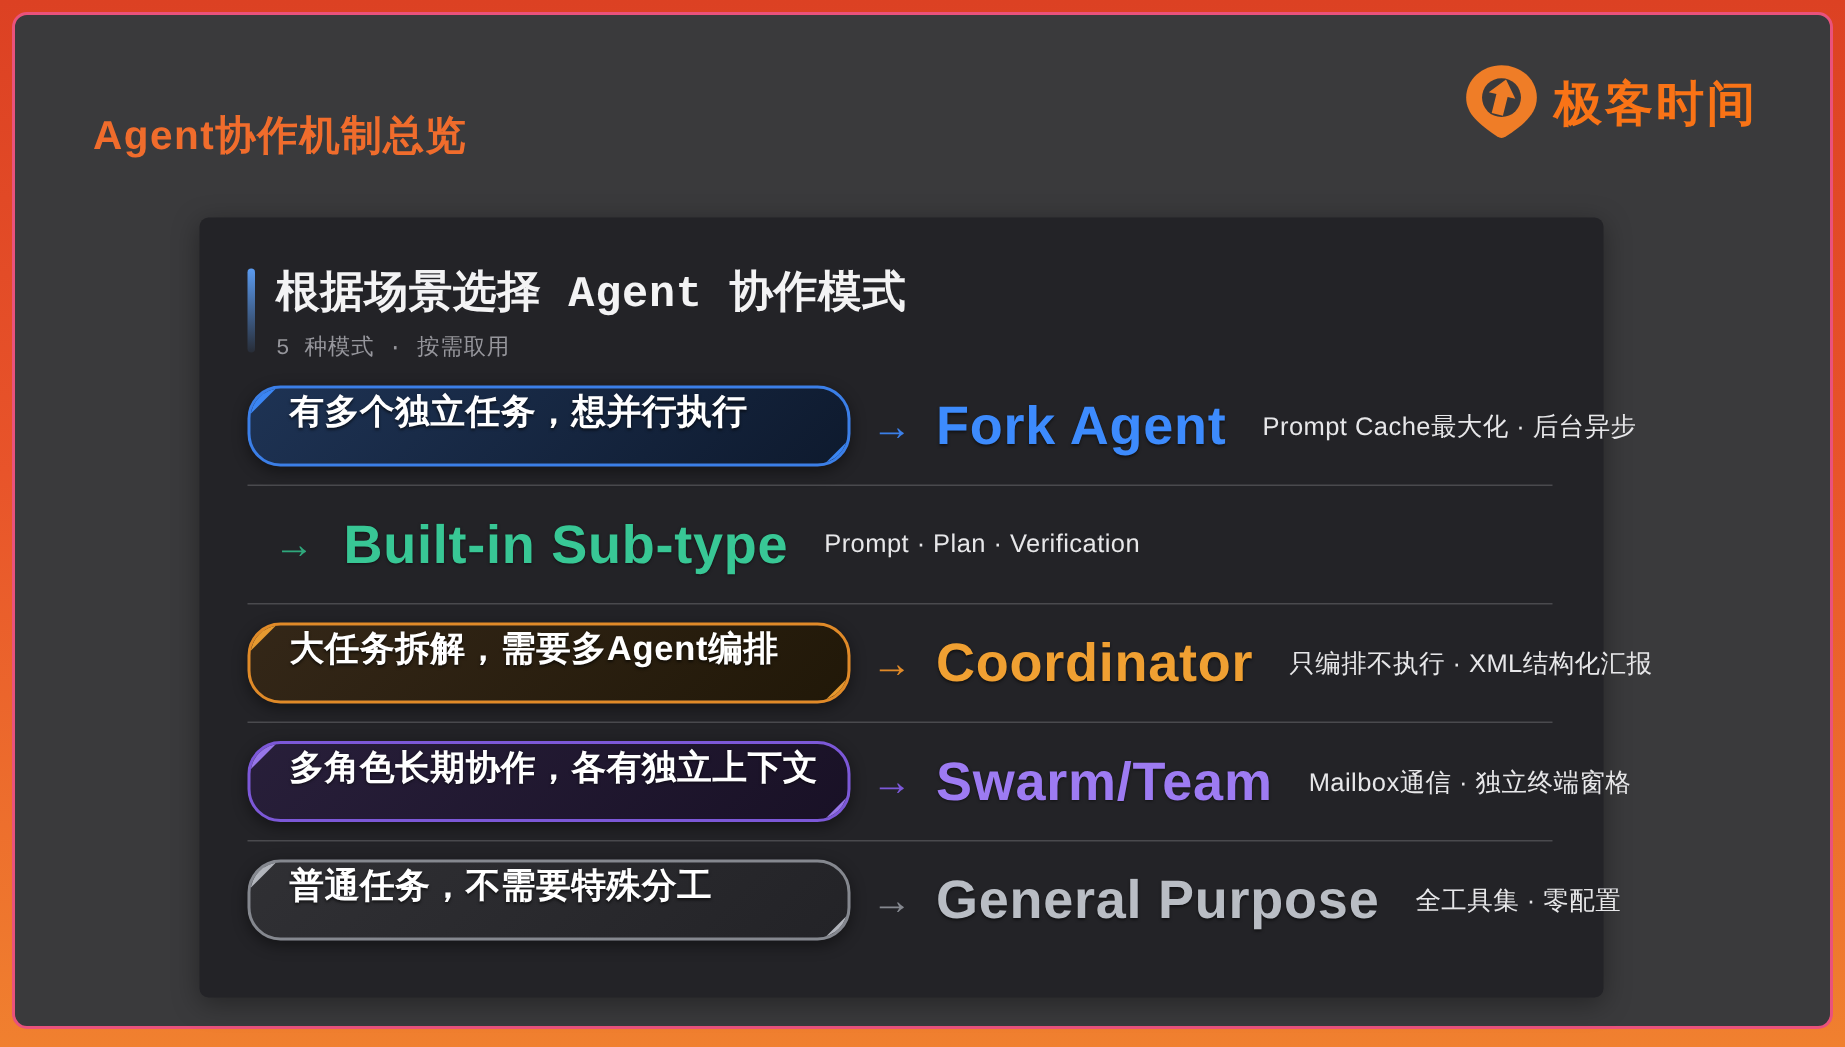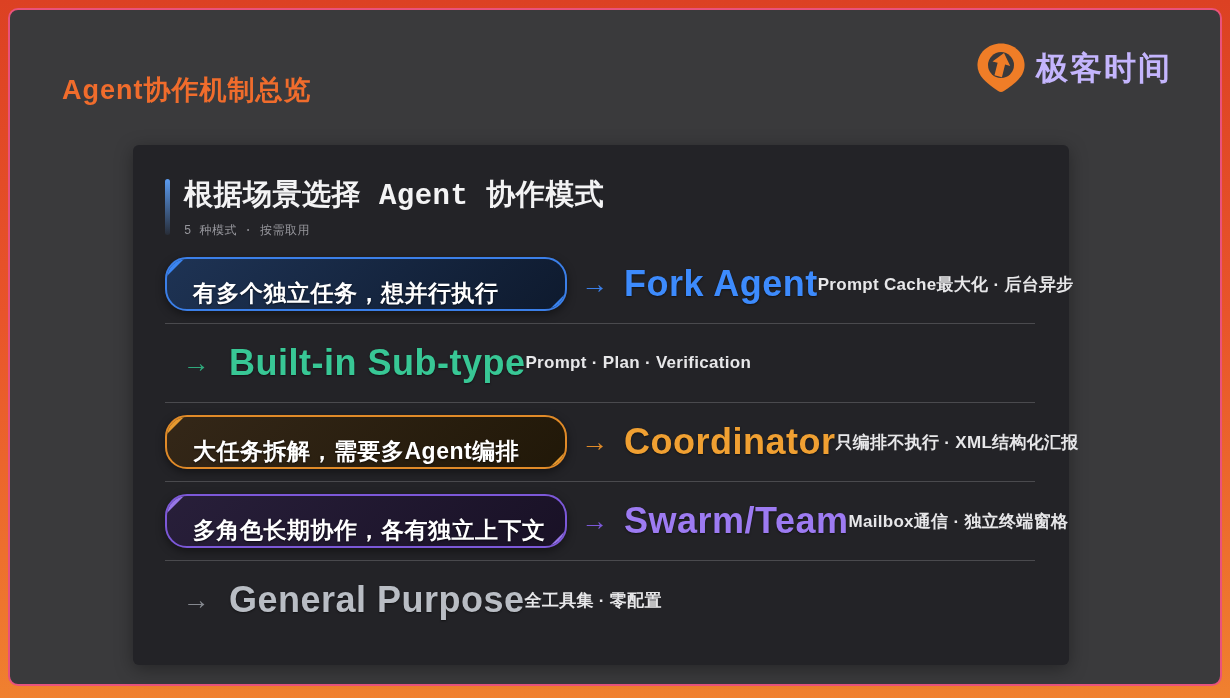--- a/index.html
+++ b/index.html
@@ -11,51 +11,51 @@
   html,body{width:1230px;height:698px;overflow:hidden;}
   body{font-family:"Liberation Sans","DejaVu Sans",sans-serif;}
   .frame{position:absolute;inset:0;width:1230px;height:698px;
     background:linear-gradient(180deg,var(--frame-top) 0%,var(--frame-mid) 45%,var(--frame-bottom) 100%);}
   .slide{position:absolute;left:8px;top:8px;right:8px;bottom:12px;
     background:var(--slide-bg);border:2px solid var(--frame-line);border-radius:10px;}
   
   .slide-title{position:absolute;left:52px;top:62px;font-size:27px;font-weight:700;
     color:var(--title-color);letter-spacing:1px;}
   .brand{position:absolute;right:48px;top:32px;display:flex;align-items:center;gap:10px;}
-  .brand-name{color:#c4b5fd;font-size:32px;font-weight:700;letter-spacing:2px;}
+  .brand-name{color:#f97316;font-size:32px;font-weight:700;letter-spacing:2px;}
   
   .card{position:absolute;left:123px;top:135px;width:936px;height:520px;
     background:var(--card-bg);border-radius:6px;box-shadow:0 4px 18px rgba(0,0,0,.35);}
   .card-header{position:absolute;left:32px;top:30px;display:flex;}
   .accent-bar{width:5px;height:56px;border-radius:3px;margin-top:4px;
     background:linear-gradient(180deg,#5b9bf0 0%,rgba(91,155,240,.08) 100%);}
   .header-texts{margin-left:14px;font-family:Liberation Mono, monospace;}
   .card-heading{color:#f3f3f4;font-size:29px;font-weight:700;letter-spacing:.5px;}
-  .card-subheading{color:#96969c;font-size:12px;margin-top:7px;letter-spacing:.5px;}
+  .card-subheading{color:#96969c;font-size:15px;margin-top:7px;letter-spacing:.5px;}
   
   .rows{position:absolute;left:32px;right:34px;top:112px;}
   .row{height:54px;display:flex;align-items:center;}
   .divider{height:1px;background:var(--divider);margin:12px 0;}
   .scenario-box{position:relative;width:402px;height:54px;flex:0 0 402px;
     border:2px solid var(--c);border-radius:22px;overflow:hidden;
     background:linear-gradient(135deg,var(--bg1) 0%,var(--bg2) 100%);
-    display:flex;align-items:flex-end;padding-left:26px;
+    display:flex;align-items:flex-start;padding-left:26px;
     box-shadow:0 3px 10px rgba(0,0,0,.45);}
   .scenario-text{color:#ffffff;font-size:23px;font-weight:700;letter-spacing:.5px;
     text-shadow:0 1px 2px rgba(0,0,0,.6);white-space:nowrap;}
   .corner{position:absolute;display:block;}
   .corner.tl{left:0;top:0;width:17px;height:17px;background:var(--t);
     clip-path:polygon(0 0,100% 0,0 100%);opacity:.95;}
   .corner.br{right:0;bottom:0;width:15px;height:15px;background:var(--t);
     clip-path:polygon(100% 0,100% 100%,0 100%);opacity:.95;}
   .arrow{margin-left:14px;width:34px;color:var(--c);font-size:27px;font-weight:700;
     text-align:center;line-height:1;}
   .mode{margin-left:16px;color:var(--t);font-size:36px;font-weight:800;
     letter-spacing:.5px;white-space:nowrap;text-shadow:0 1px 2px rgba(0,0,0,.5);}
-  .note{color:#e7e7e9;font-size:17px;font-weight:700;
+  .note{margin-left:24px;color:#e7e7e9;font-size:17px;font-weight:400;
     white-space:nowrap;letter-spacing:.3px;}
 </style>
 </head>
 <body>
 
 <div class="frame">
   <div class="slide">
 
     <div class="slide-title">Agent协作机制总览</div>
 
@@ -114,20 +114,25 @@
       <span class="corner tl"></span>
       <span class="corner br"></span>
       <span class="scenario-text">多角色长期协作，各有独立上下文</span>
     </div>
     <span class="arrow">→</span>
     <span class="mode">Swarm/Team</span>
     <span class="note">Mailbox通信 · 独立终端窗格</span>
   </div>
 <div class="divider"></div>
   <div class="row" style="--c: #85888f; --t: #b9bdc4; --bg1: #303034; --bg2: #232327;">
+    <div class="scenario-box">
+      <span class="corner tl"></span>
+      <span class="corner br"></span>
+      <span class="scenario-text">普通任务，不需要特殊分工</span>
+    </div>
     <span class="arrow">→</span>
     <span class="mode">General Purpose</span>
     <span class="note">全工具集 · 零配置</span>
   </div>
 </div>
     </div>
 
   </div>
 </div>
 

